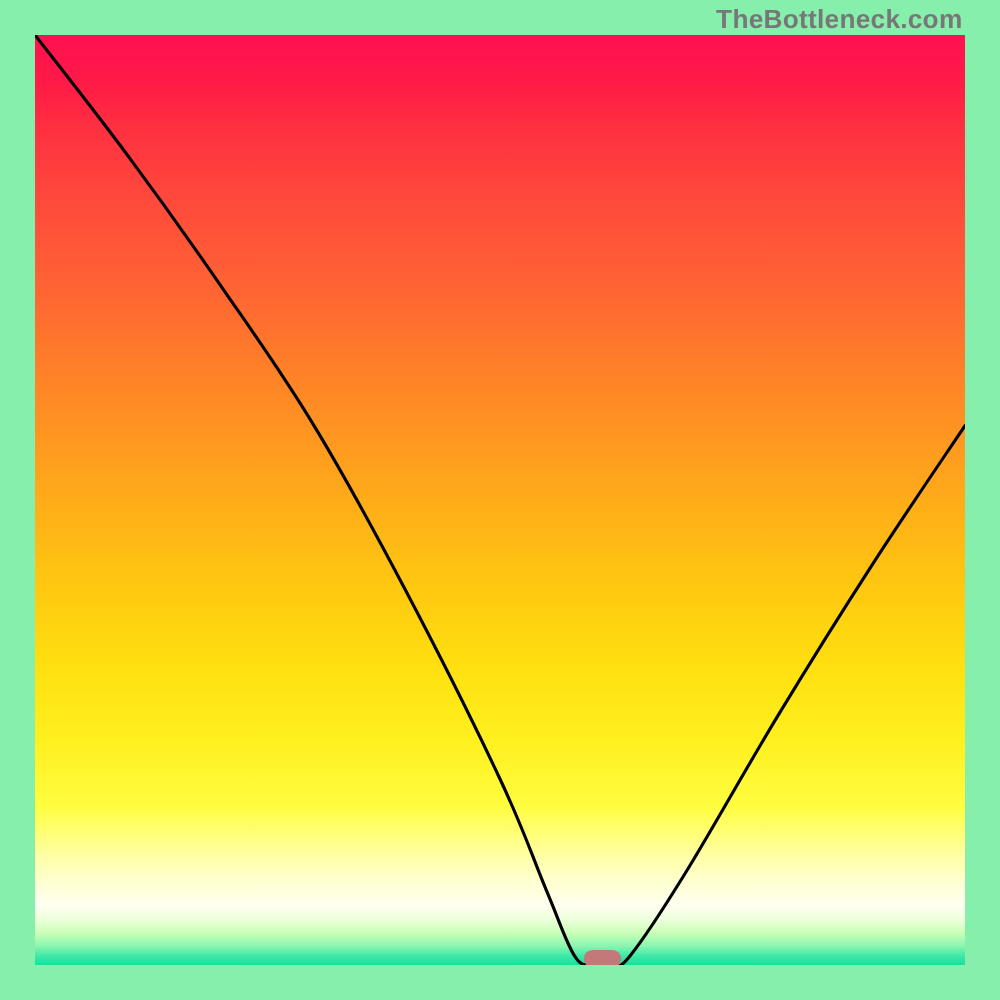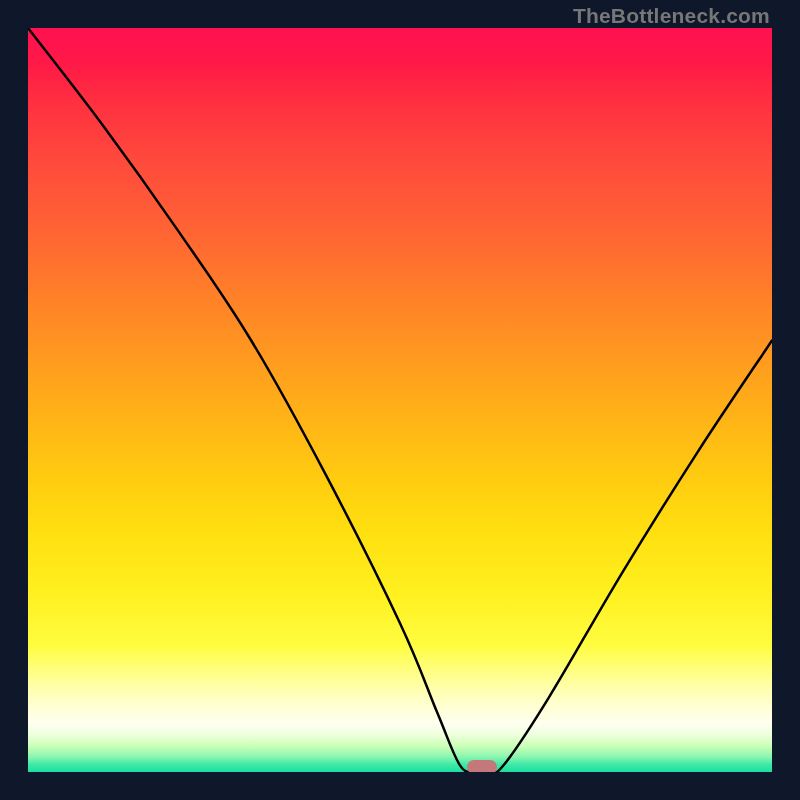--- a/index.html
+++ b/index.html
@@ -10,21 +10,21 @@
     background: #000;
     overflow: hidden;
     font-family: Arial, Helvetica, sans-serif;
   }
   .frame {
     position: absolute;
     top: 0;
     left: 0;
     width: 800px;
     height: 800px;
-    background: #0f172a;
+    background: #86efac;
     text-align: right;
   }
   .plot-area {
     position: absolute;
     left: 28px;
     top: 28px;
     width: 744px;
     height: 744px;
     overflow: hidden;
   }

